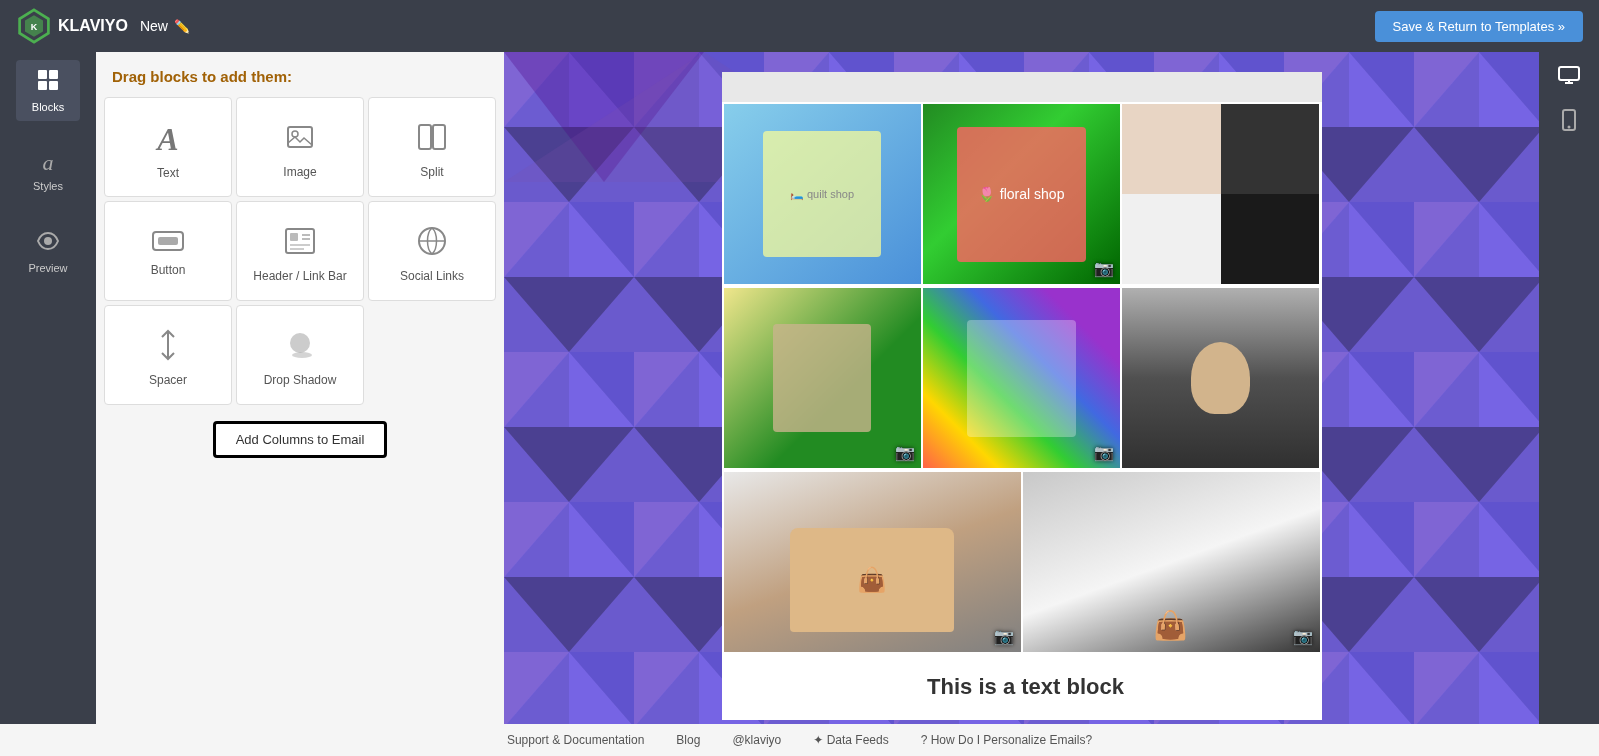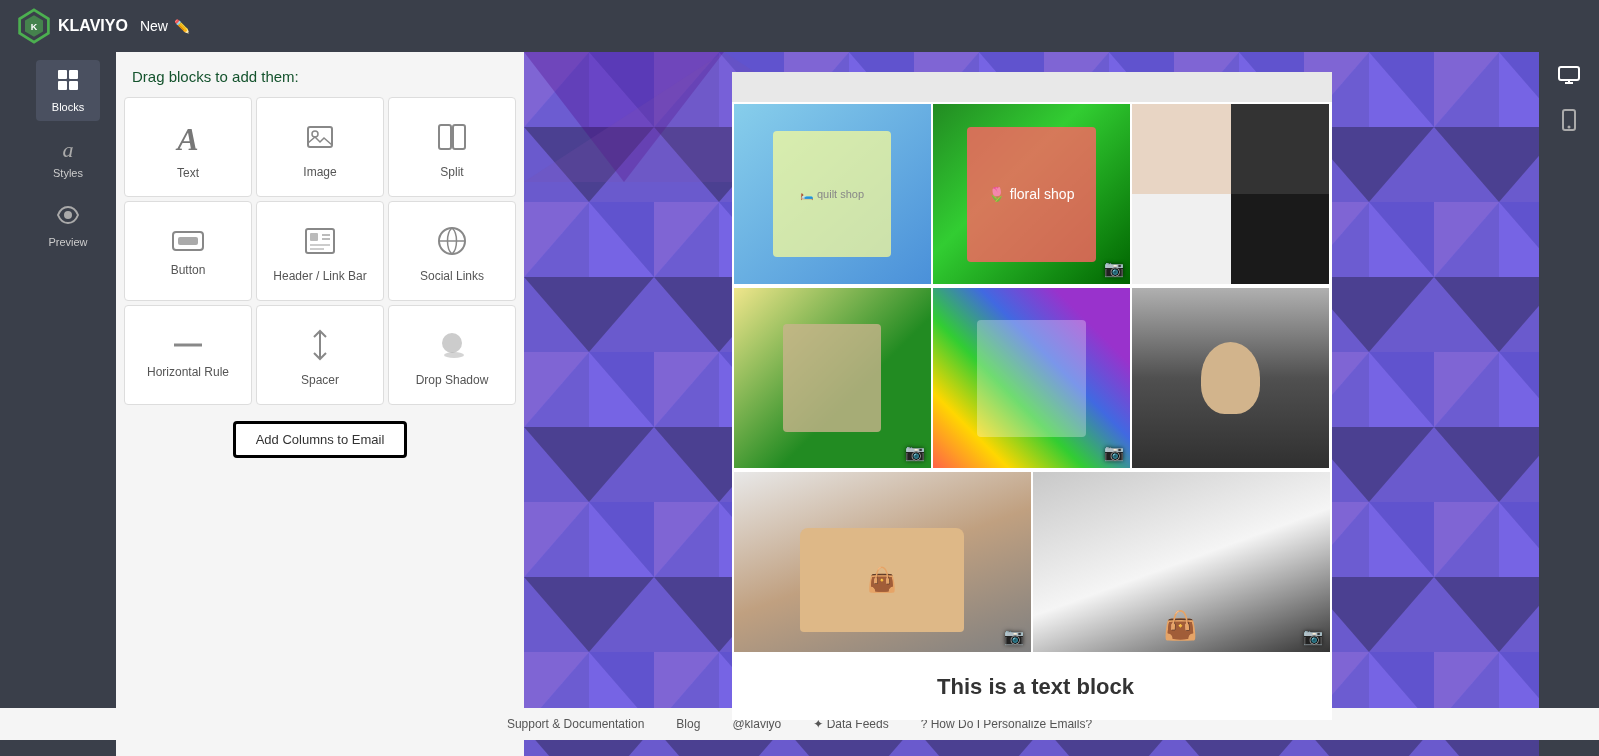--- a/index.html
+++ b/index.html
@@ -39,23 +39,22 @@
     }
 
     
     .icon-sidebar {
       width: 96px;
       background: #3a3f4a;
       display: flex;
       flex-direction: column;
       align-items: center;
       padding-top: 8px;
-      gap: 8px;
+      gap: 21px;
       flex-shrink: 0;
-      margin-left: 20px;
     }
     .sidebar-item {
       width: 64px;
       display: flex;
       flex-direction: column;
       align-items: center;
       padding: 8px 4px;
       border-radius: 4px;
       cursor: pointer;
       color: #ccc;
@@ -70,22 +69,22 @@
       width: 408px;
       background: #f5f5f5;
       display: flex;
       flex-direction: column;
       flex-shrink: 0;
       overflow-y: auto;
     }
     .blocks-panel-header {
       padding: 16px 16px 12px;
       font-size: 15px;
-      color: #14532d;
-      font-weight: normal;
+      color: #a16207;
+      font-weight: bold;
     }
     .blocks-grid {
       display: grid;
       grid-template-columns: 1fr 1fr 1fr;
       gap: 4px;
       padding: 0 8px;
     }
     .block-item {
       background: white;
       border: 1px solid #ddd;
@@ -204,21 +203,21 @@
       background: #f5f5f5;
       display: flex;
       align-items: center;
       justify-content: center;
       gap: 32px;
       font-size: 12px;
       color: #555;
       flex-shrink: 0;
       width: 100%;
       position: absolute;
-      bottom: 16px;
+      bottom: 0;
     }
     .footer-link { color: #555; text-decoration: none; cursor: pointer; }
   </style>
 </head>
 <body>
 
 <div class="top-bar">
   <div class="top-bar-left">
     <div class="logo">
       <svg class="logo-icon" viewBox="0 0 40 40">
@@ -226,20 +225,21 @@
         <polygon points="20,8 30,14 30,26 20,32 10,26 10,14" fill="#4CAF50" opacity="0.6"></polygon>
         <text x="20" y="24" text-anchor="middle" fill="white" font-size="10" font-weight="bold">K</text>
       </svg>
       <span>KLAVIYO</span>
     </div>
     <div class="new-label">
       <span>New</span>
       <span class="edit-icon">✏️</span>
     </div>
   </div>
+  <button class="save-btn">Save &amp; Return to Templates »</button>
 </div>
 
 <div class="main-content">
 
   <div class="icon-sidebar">
     <div class="sidebar-item active">
       <div class="sidebar-icon">
         <svg width="24" height="24" viewBox="0 0 24 24" fill="currentColor">
           <rect x="2" y="2" width="9" height="9" rx="1" fill="white"></rect>
           <rect x="13" y="2" width="9" height="9" rx="1" fill="white"></rect>
@@ -325,28 +325,20 @@
             <line x1="3" y1="16" x2="29" y2="16" stroke="#888" stroke-width="1.5"></line>
             <path d="M16 3 C10 8 10 24 16 29" stroke="#888" stroke-width="1.5" fill="none"></path>
             <path d="M16 3 C22 8 22 24 16 29" stroke="#888" stroke-width="1.5" fill="none"></path>
           </svg>
         </div>
         <span class="block-label">Social Links</span>
       </div>
 
 
 
-      <div class="block-item">
-        <div>
-          <svg width="32" height="16" viewBox="0 0 32 16" fill="none">
-            <line x1="2" y1="8" x2="30" y2="8" stroke="#888" stroke-width="3"></line>
-          </svg>
-        </div>
-        <span class="block-label">Horizontal Rule</span>
-      </div>
 
       <div class="block-item">
         <div>
           <svg width="24" height="32" viewBox="0 0 24 32" fill="none">
             <line x1="12" y1="2" x2="12" y2="30" stroke="#888" stroke-width="2"></line>
             <polyline points="6,8 12,2 18,8" stroke="#888" stroke-width="2" fill="none"></polyline>
             <polyline points="6,24 12,30 18,24" stroke="#888" stroke-width="2" fill="none"></polyline>
           </svg>
         </div>
         <span class="block-label">Spacer</span>

